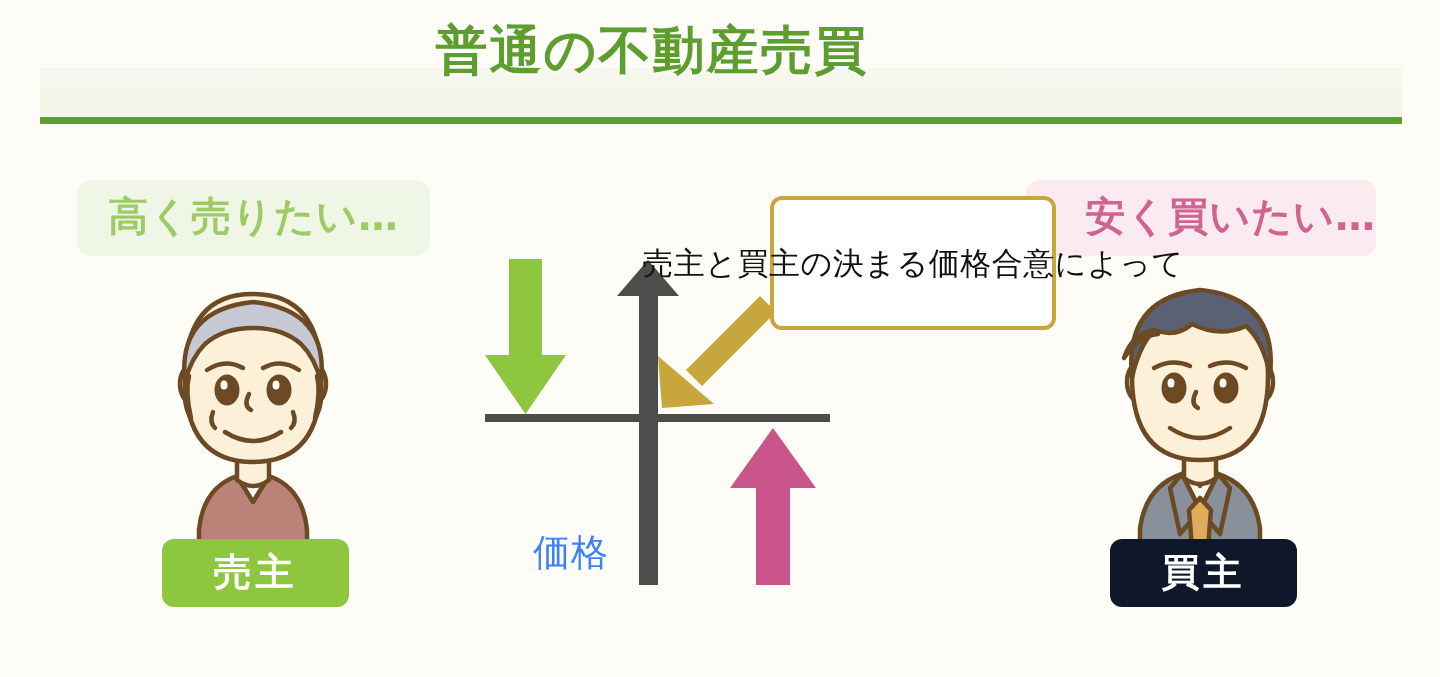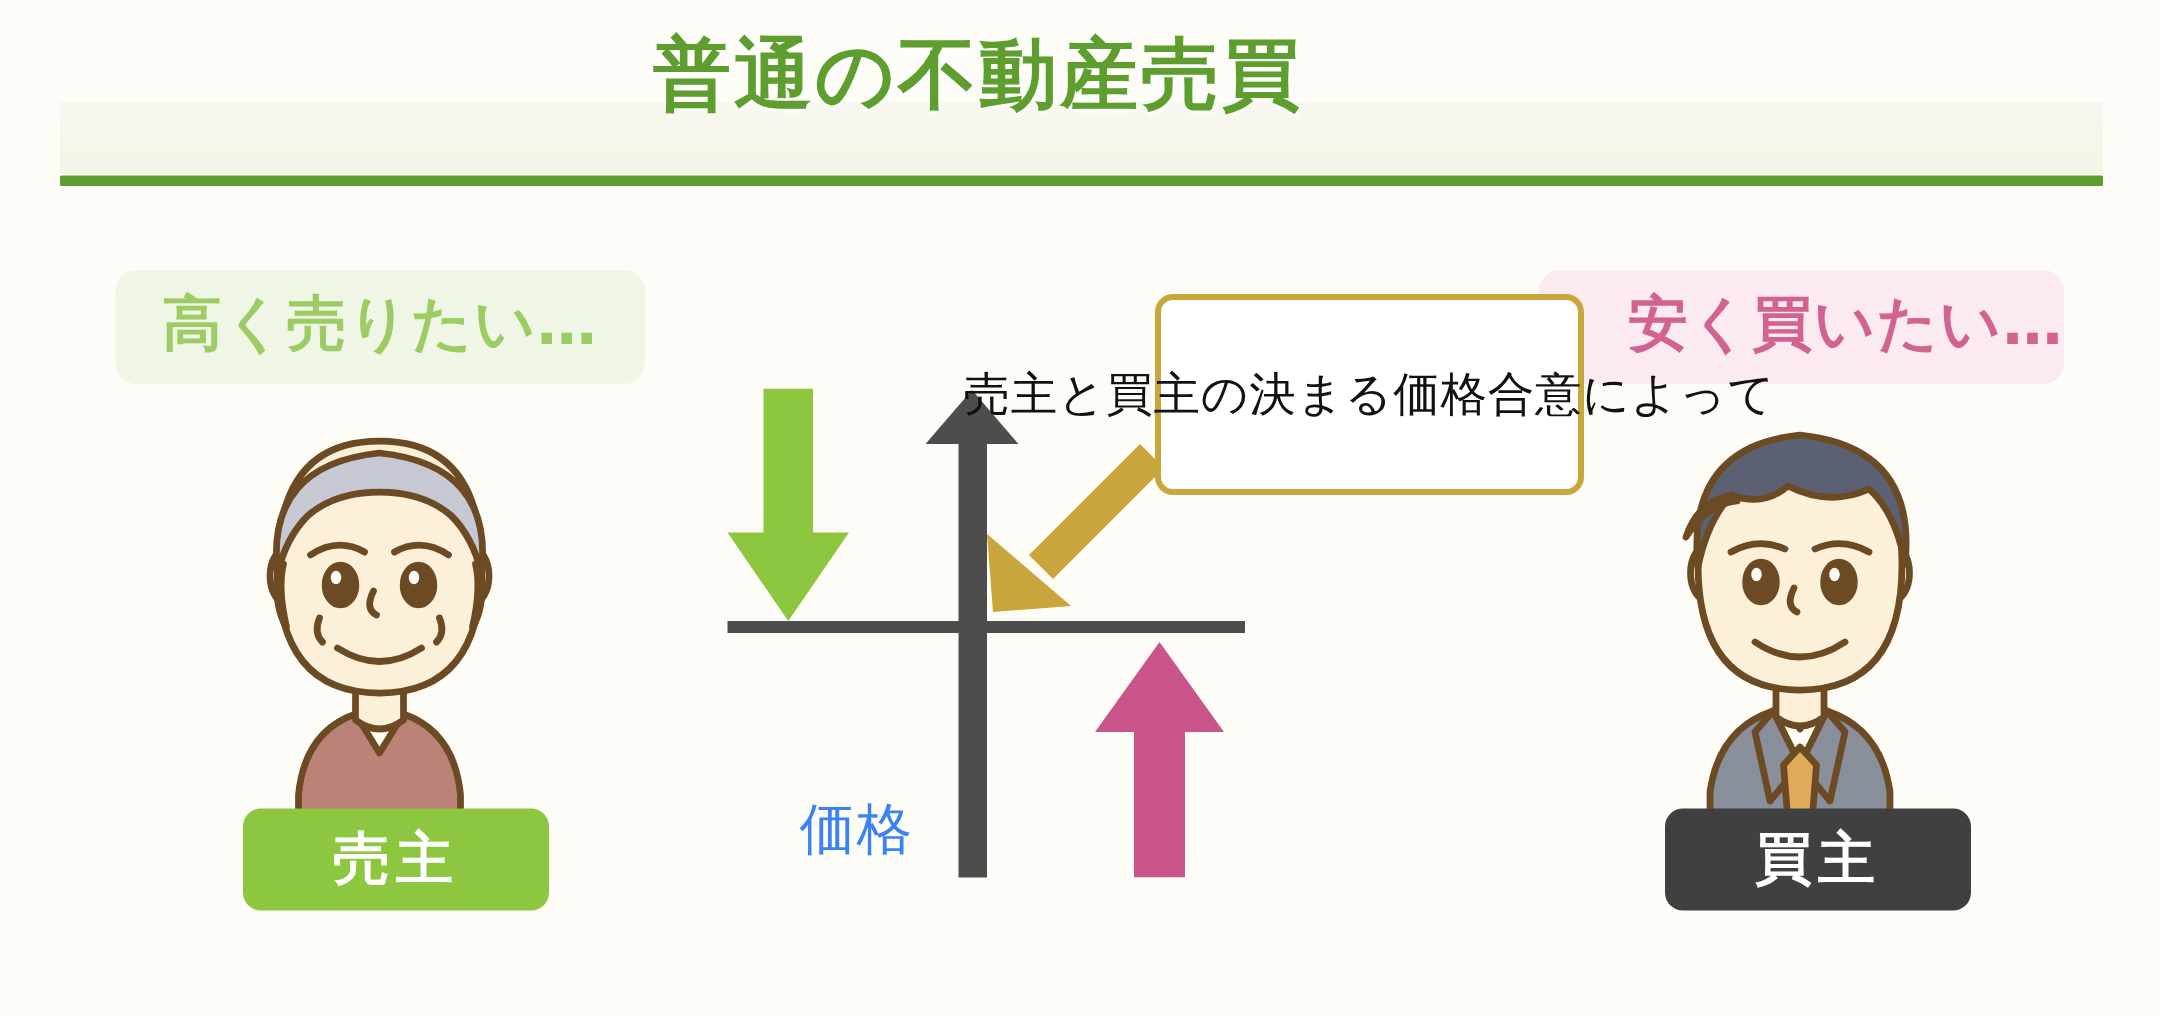--- a/index.html
+++ b/index.html
@@ -181,21 +181,21 @@
     position: absolute;
     width: 240px;
     height: 300px;
   }
   .person-seller { left: 133px; top: 272px; }
   .person-buyer  { left: 1080px; top: 272px; }
 
   
   .badge {
     position: absolute;
-    width: 204px;
+    width: 187px;
     height: 68px;
     border-radius: 12px;
     display: flex;
     align-items: center;
     justify-content: center;
     color: #ffffff;
     font-size: 38px;
     font-weight: bold;
     letter-spacing: 4px;
     line-height: 1;
@@ -204,21 +204,21 @@
     z-index: 6;
   }
   .badge-seller {
     left: 162px;
     top: 539px;
     background: #8dc63f;
   }
   .badge-buyer {
     left: 1110px;
     top: 539px;
-    background: #404040;
+    background: #0f172a;
   }
 </style>
 </head>
 <body>
 
 <div class="stage">
 
   <div class="title-band"></div>
   <div class="page-title">普通の不動産売買</div>
   <div class="title-rule"></div>

